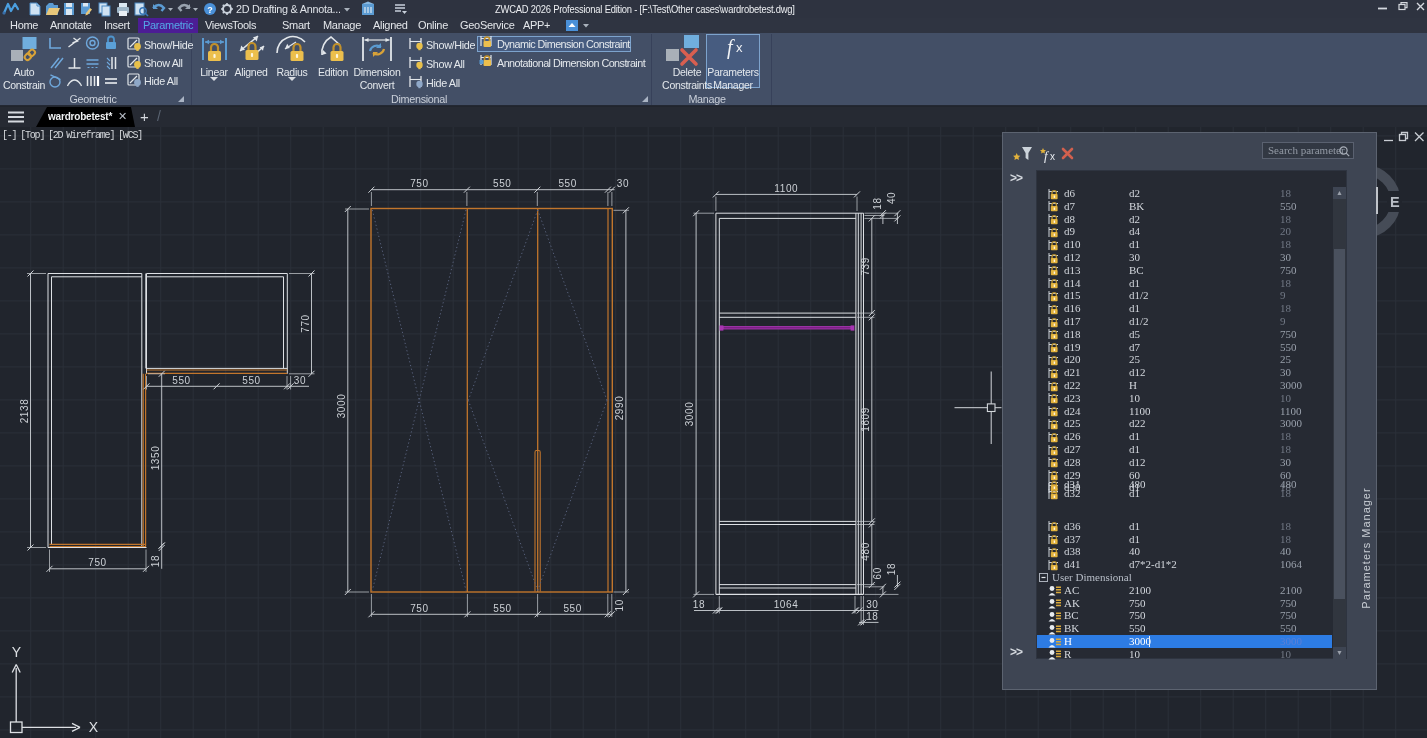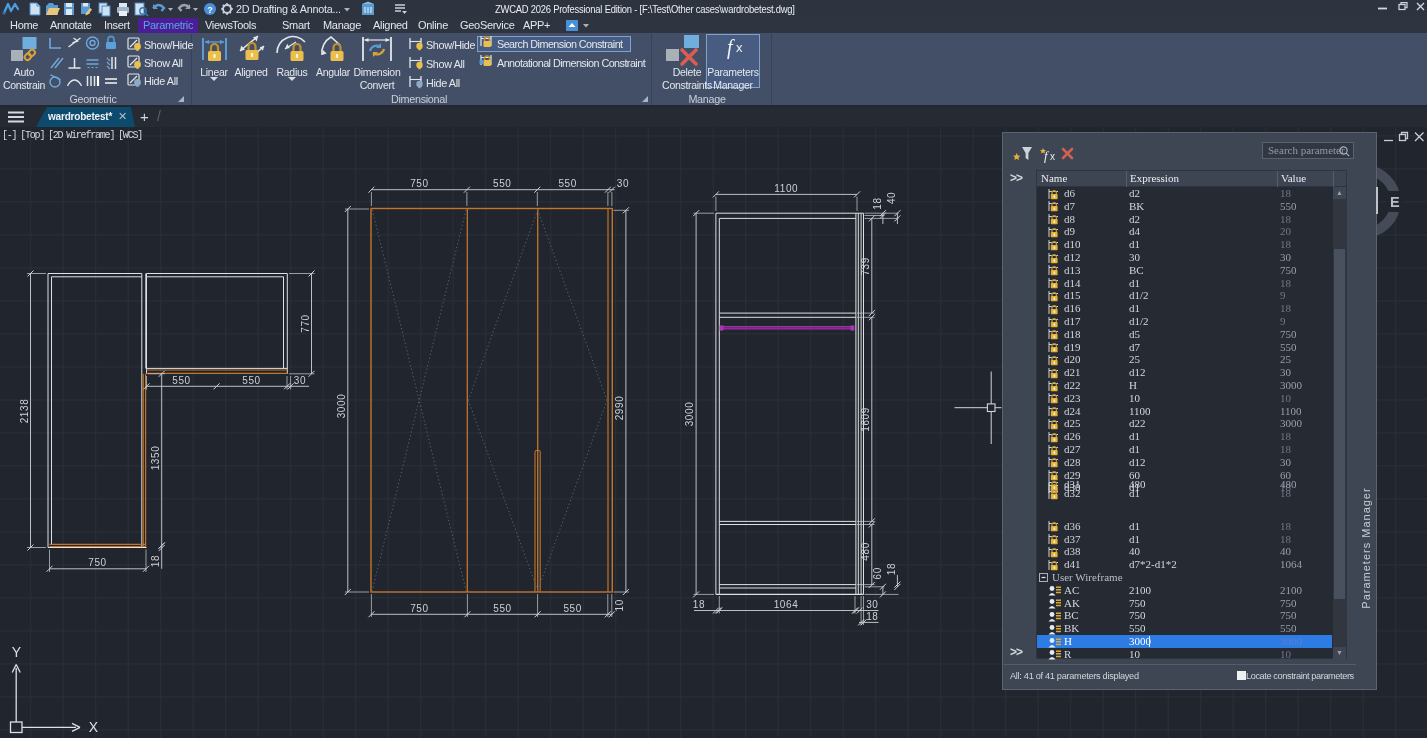--- a/index.html
+++ b/index.html
@@ -13,21 +13,21 @@
 .mi.sel{background:#4c1d95;color:#54a8e8}
 
 #ribbon{left:0;top:33px;width:1427px;height:73px;background:#434f66;border-bottom:1px solid #232833}
 .plabel{position:absolute;top:60px;height:13px;line-height:13px;font-size:10.8px;letter-spacing:-0.3px;color:#c9cfd9;text-align:center;white-space:nowrap}
 .psep{position:absolute;top:1px;width:1px;height:71px;background:#37415a}
 .bigtxt{position:absolute;color:#e4e8ec;font-size:10.5px;letter-spacing:-0.3px;text-align:center;white-space:nowrap;line-height:13px}
 .smalltxt{position:absolute;color:#e4e8ec;font-size:10.8px;letter-spacing:-0.35px;white-space:nowrap}
 .hl{position:absolute;background:#475c80;border:1px solid #7da3cd}
 
 #tabrow{left:0;top:107px;width:1427px;height:20px;background:#262a33}
-#dtab{position:absolute;left:36px;top:0px;width:99px;height:20px;background:#0c4a6e;clip-path:polygon(11px 0,95px 0,99px 20px,0 20px)}
+#dtab{position:absolute;left:36px;top:0px;width:99px;height:20px;background:#000000;clip-path:polygon(11px 0,95px 0,99px 20px,0 20px)}
 #dtab span{position:absolute;left:12px;top:3.5px;font-size:10px;letter-spacing:-0.2px;font-weight:bold;color:#f0f2f4}
 #dtab .x{position:absolute;left:82px;top:3px;font-weight:normal;color:#b9bfc8;font-size:11px}
 
 #canvas{left:0;top:127px;width:1427px;height:611px;background:#21252d}
 #vplabel{position:absolute;left:2px;top:3px;color:#d6d9dd;font-size:10px;font-family:"Liberation Mono",monospace;letter-spacing:-1.2px;word-spacing:-1px}
 
 #pal{left:1002px;top:132px;width:375px;height:558px;background:#3e4553;border:1px solid #5c6370}
 .pt{position:absolute;white-space:nowrap}
 #ptable{position:absolute;left:33px;top:37px;width:311px;height:489px;background:#262a33;border:1px solid #2e3440}
 #phead{position:absolute;left:0;top:0;width:100%;height:16px;background:#3d4452;border-bottom:1px solid #2e3440;color:#eceef2;font-family:"Liberation Serif",serif;font-size:11px}
@@ -226,32 +226,32 @@
         <text x="727" y="21" font-size="20" font-style="italic" font-family="Liberation Serif,serif" fill="#f0f2f5">f</text>
         <text x="736" y="19" font-size="13" font-family="Liberation Sans" fill="#f0f2f5">x</text>
       </svg>
       <div class="bigtxt" style="left:-6px;top:33px;width:60px">Auto<br>Constrain</div>
       <div class="smalltxt" style="left:144px;top:6px">Show/Hide</div>
       <div class="smalltxt" style="left:144px;top:24px">Show All</div>
       <div class="smalltxt" style="left:144px;top:42px">Hide All</div>
       <div class="bigtxt" style="left:184px;top:33px;width:60px">Linear</div>
       <div class="bigtxt" style="left:221px;top:33px;width:60px">Aligned</div>
       <div class="bigtxt" style="left:262px;top:33px;width:60px">Radius</div>
-      <div class="bigtxt" style="left:303px;top:33px;width:60px">Angular</div>
+      <div class="bigtxt" style="left:303px;top:33px;width:60px">Edition</div>
       <div class="bigtxt" style="left:347px;top:33px;width:60px">Dimension<br>Convert</div>
       <svg class="abs" style="left:207px;top:42px" width="14" height="8">
         <path d="M3 2l4 4 4-4z" fill="#d8dce2"></path>
       </svg>
       <svg class="abs" style="left:285px;top:42px" width="14" height="8">
         <path d="M3 2l4 4 4-4z" fill="#d8dce2"></path>
       </svg>
       <div class="smalltxt" style="left:426px;top:6px">Show/Hide</div>
       <div class="smalltxt" style="left:426px;top:25px">Show All</div>
       <div class="smalltxt" style="left:426px;top:44px">Hide All</div>
-      <div class="smalltxt" style="left:497px;top:5px;letter-spacing:-0.55px">Search Dimension Constraint</div>
+      <div class="smalltxt" style="left:497px;top:5px;letter-spacing:-0.55px">Dynamic Dimension Constraint</div>
       <div class="smalltxt" style="left:497px;top:24px;letter-spacing:-0.55px">Annotational Dimension Constraint</div>
       <div class="bigtxt" style="left:656px;top:33px;width:62px">Delete<br>Constraints</div>
       <div class="bigtxt" style="left:703px;top:33px;width:60px">Parameters<br>Manager</div>
     </div>
     <div id="tabrow" class="abs">
       <svg class="abs" style="left:8px;top:4px" width="18" height="13">
         <path d="M0 1.5h16M0 6h16M0 10.5h16" stroke="#d5d9df" stroke-width="1.8"></path>
       </svg>
       <div id="dtab">
         <span>wardrobetest*</span>
@@ -516,28 +516,20 @@
       <div class="abs" style="left:259px;top:9px;width:92px;height:17px;background:#323843;border:1px solid #5a6170">
         <span style="position:absolute;left:5px;top:1px;font-family:'Liberation Serif',serif;font-size:11px;color:#939aa5">Search parameter</span>
         <svg style="position:absolute;right:2px;top:2px" width="13" height="13">
           <circle cx="5.5" cy="5.5" r="3.6" fill="none" stroke="#a8aeb8" stroke-width="1.2"></circle>
           <path d="M8.2 8.2l3 3" stroke="#a8aeb8" stroke-width="1.2"></path>
         </svg>
       </div>
       <div class="pt" style="left:7px;top:38px;color:#d5d9df;font-size:12px;font-weight:bold;letter-spacing:-1px">&gt;&gt;</div>
       <div class="pt" style="left:7px;top:512px;color:#d5d9df;font-size:12px;font-weight:bold;letter-spacing:-1px">&gt;&gt;</div>
       <div id="ptable">
-        <div id="phead">
-          <span style="position:absolute;left:4px;top:1px">Name</span>
-          <span style="position:absolute;left:93px;top:1px">Expression</span>
-          <span style="position:absolute;left:244px;top:1px">Value</span>
-          <span style="position:absolute;left:89px;top:0;width:1px;height:16px;background:#565d6a"></span>
-          <span style="position:absolute;left:240px;top:0;width:1px;height:16px;background:#565d6a"></span>
-          <span style="position:absolute;left:296px;top:0;width:1px;height:16px;background:#565d6a"></span>
-        </div>
         <div class="prow" style="top:16.0px">
           <svg class="icn" width="14" height="12">
             <use href="#ilock"></use>
           </svg>
           <span class="nm">d6</span>
           <span class="ex">d2</span>
           <span class="va dim">18</span>
         </div>
         <div class="prow" style="top:28.8px">
           <svg class="icn" width="14" height="12">
@@ -769,21 +761,21 @@
           </svg>
           <span class="nm">d41</span>
           <span class="ex">d7*2-d1*2</span>
           <span class="va">1064</span>
         </div>
         <div class="prow" style="top:400.0px">
           <svg class="icn" style="left:2px" width="10" height="12">
             <rect x="0.5" y="1.5" width="8" height="8" fill="none" stroke="#aab0ba"></rect>
             <path d="M2.5 5.5h4" stroke="#e2e6ea" stroke-width="1.2"></path>
           </svg>
-          <span class="nm" style="left:15px;color:#b9bfc9">User Wireframe</span>
+          <span class="nm" style="left:15px;color:#b9bfc9">User Dimensional</span>
         </div>
         <div class="prow" style="top:412.8px">
           <svg class="icn" width="14" height="12">
             <use href="#iuser"></use>
           </svg>
           <span class="nm">AC</span>
           <span class="ex">2100</span>
           <span class="va">2100</span>
         </div>
         <div class="prow" style="top:425.6px">
@@ -825,21 +817,16 @@
           </svg>
           <span class="nm">R</span>
           <span class="ex">10</span>
           <span class="va dim">10</span>
         </div>
         <div class="abs" style="left:296px;top:16px;width:13px;height:472px;background:#31363f">
           <div class="abs" style="left:0;top:0;width:13px;height:12px;background:#3e4553;color:#aab0ba;font-size:7px;text-align:center;line-height:12px;color:#9aa0aa">▲</div>
           <div class="abs" style="left:1px;top:62px;width:11px;height:350px;background:#4a515e"></div>
           <div class="abs" style="left:0;top:460px;width:13px;height:12px;background:#3e4553;color:#aab0ba;font-size:7px;text-align:center;line-height:12px;color:#9aa0aa">▼</div>
         </div>
-      </div>
-      <div id="pstatus">
-        <span style="position:absolute;left:6px;top:6px">All: 41 of 41 parameters displayed</span>
-        <span style="position:absolute;left:233px;top:6px;width:9px;height:9px;background:#eef1f4"></span>
-        <span style="position:absolute;left:242px;top:6px;white-space:nowrap;letter-spacing:-0.4px">Locate constraint parameters</span>
       </div>
       <div class="abs" style="left:257px;top:408px;width:212px;height:14px;line-height:14px;text-align:center;font-size:11px;color:#c8cdd4;letter-spacing:1px;transform:rotate(-90deg);white-space:nowrap">Parameters Manager</div>
       <div class="abs" style="left:373px;top:54px;width:2px;height:27px;background:#c0c4ca"></div>
     </div>
   </div>
 </body></html>

